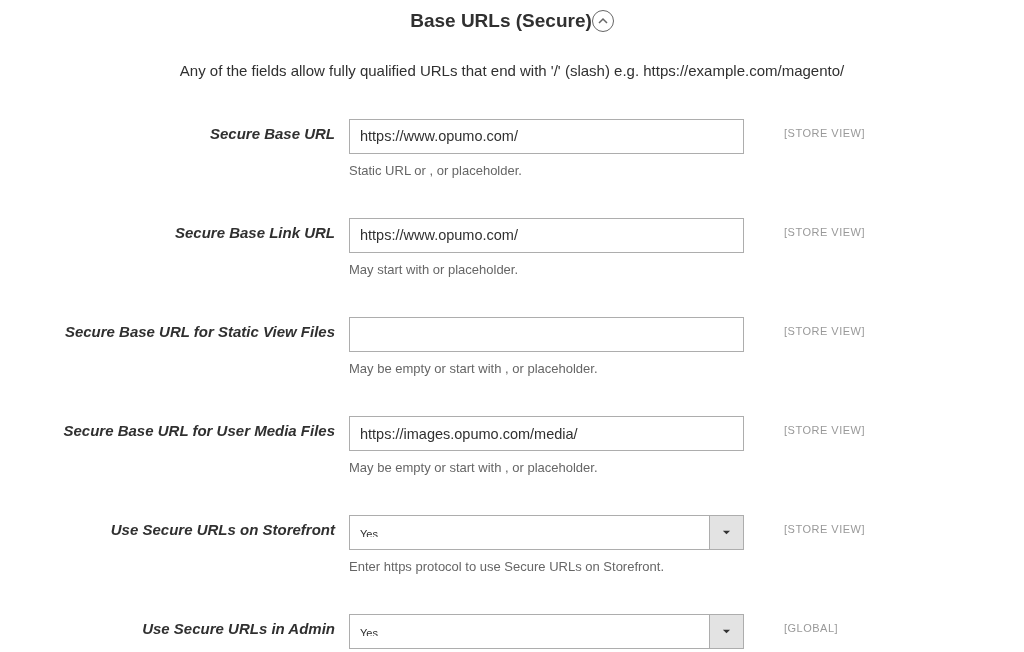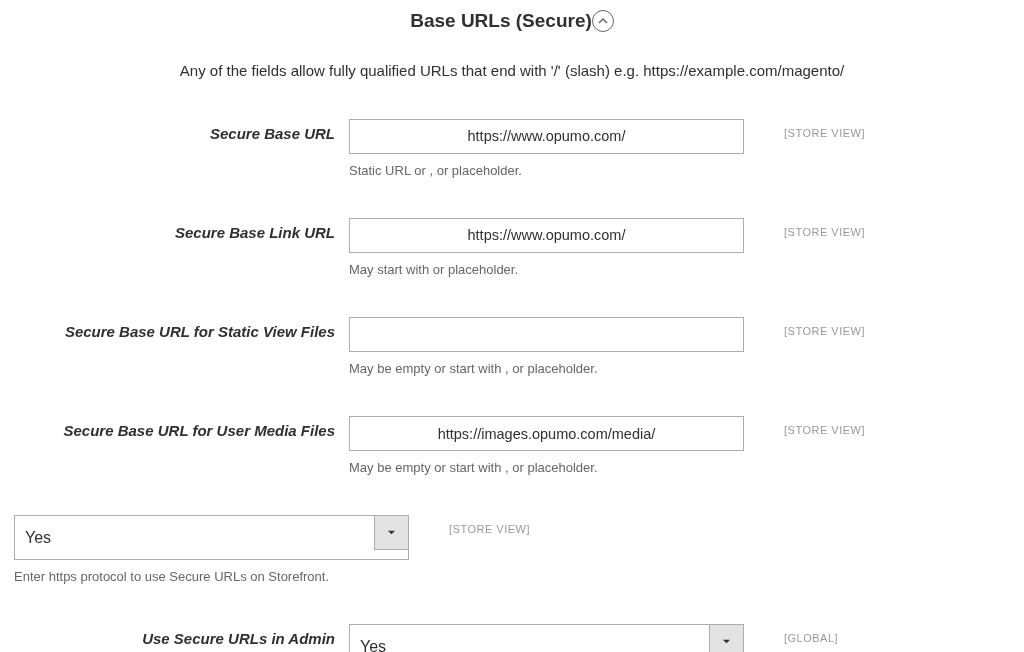--- a/index.html
+++ b/index.html
@@ -69,28 +69,27 @@
     }
     .field-input {
       width: 100%;
       height: 35px;
       border: 1px solid #adadad;
       padding: 6px 10px;
       font-size: 14.5px;
       color: #303030;
       background: #fff;
       font-family: inherit;
-      text-align: center;
     }
     .field-select {
       width: 100%;
-      height: 45px;
+      height: 35px;
       border: 1px solid #adadad;
       padding: 12px 10px;
-      font-size: 16px;
+      font-size: 11px;
       color: #303030;
       background: #fff;
       font-family: inherit;
       -webkit-appearance: none;
       -moz-appearance: none;
       appearance: none;
       position: relative;
     }
     .select-wrapper {
       position: relative;
@@ -173,20 +172,21 @@
 <div class="field-row">
   <div class="field-label">Secure Base URL for User Media Files</div>
   <div class="field-control">
     <input type="text" class="field-input" value="https://images.opumo.com/media/" style="">
     <div class="field-note">May be empty or start with , or placeholder.</div>
   </div>
   <div class="field-scope">[STORE VIEW]</div>
 </div>
 
 <div class="field-row">
+  <div class="field-label">Use Secure URLs on Storefront</div>
   <div class="field-control">
     <div class="select-wrapper">
       <select class="field-select">
         <option>Yes</option>
       </select>
       <div class="select-arrow">
         <svg viewBox="0 0 10 10">
             <path d="M1 3 L5 7 L9 3 Z"></path>
           </svg>
       </div>

